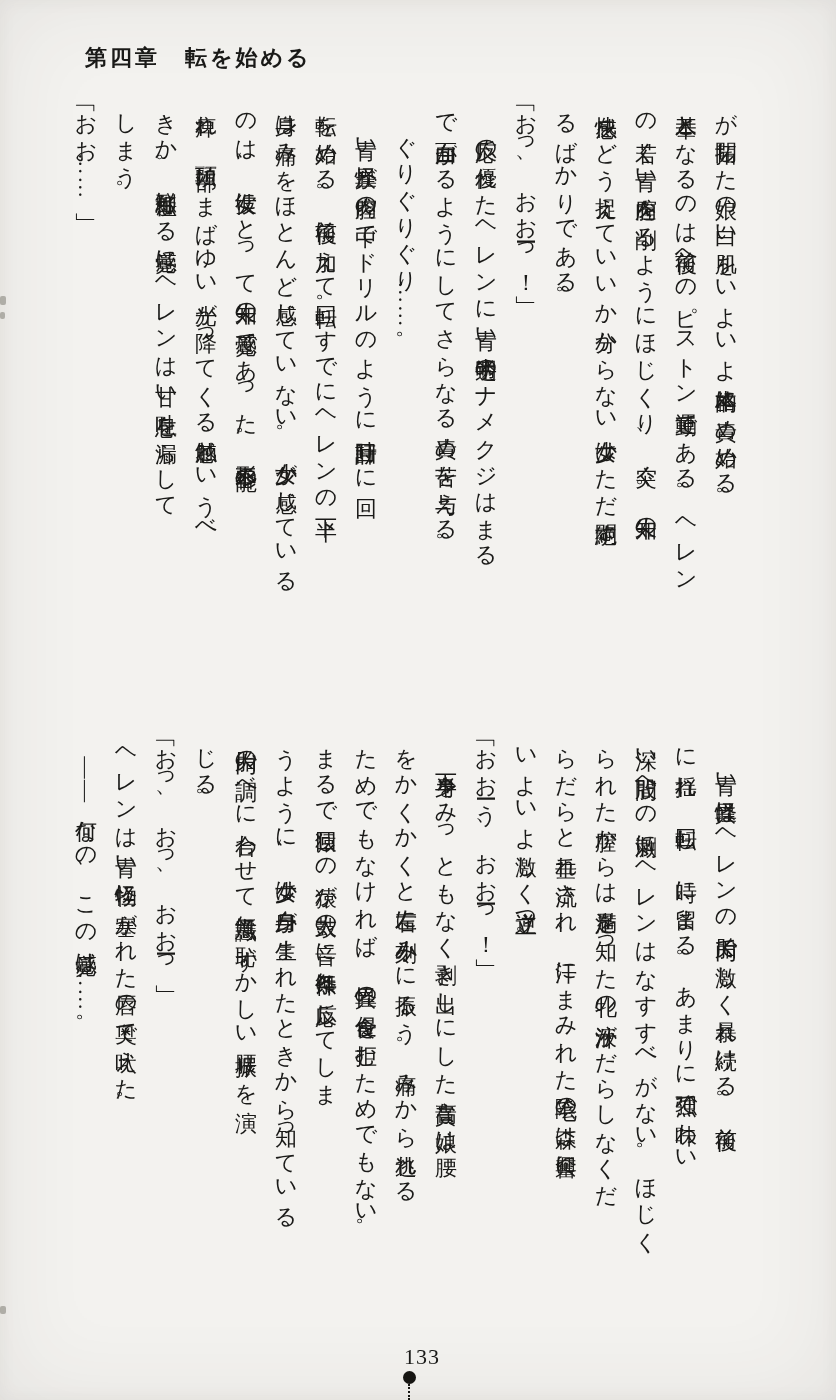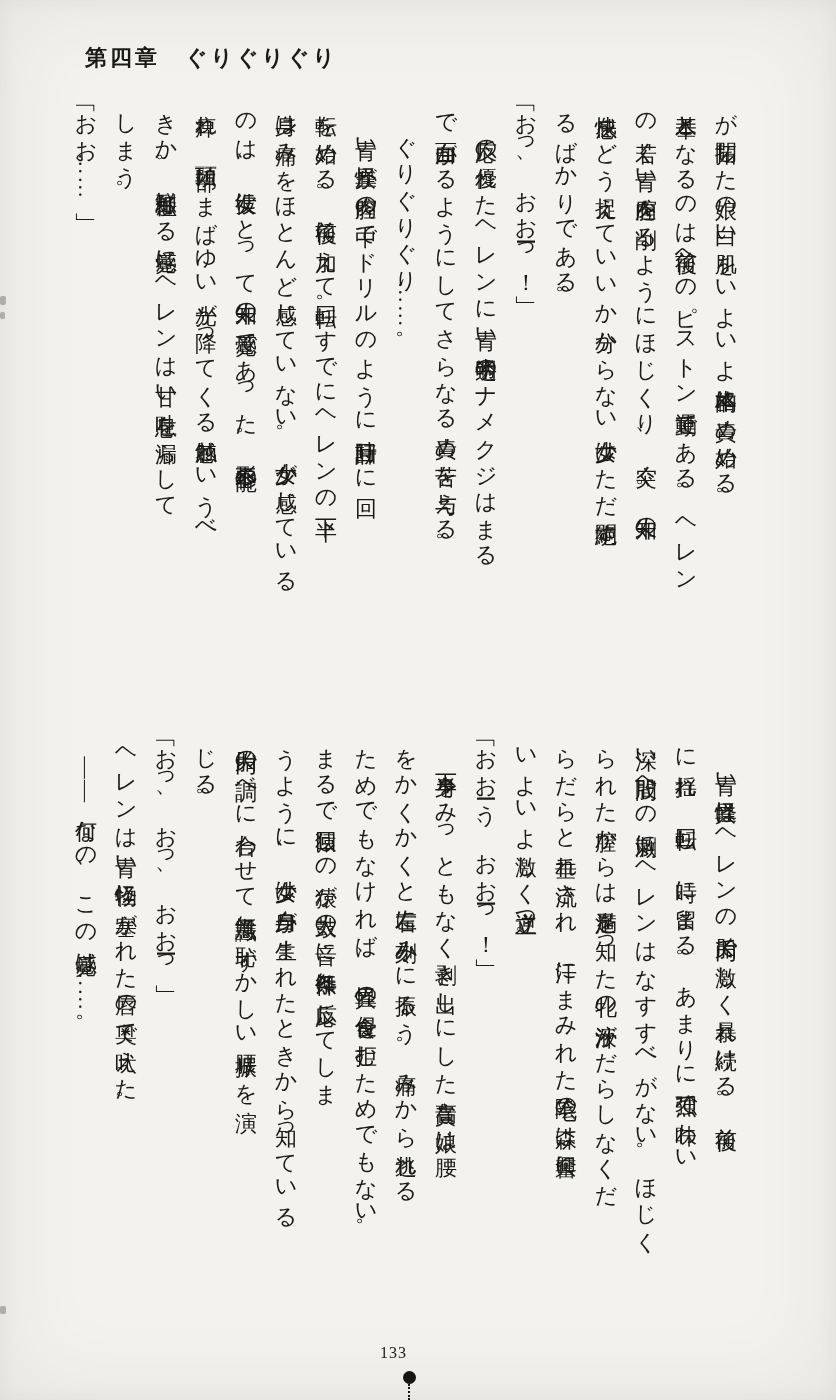--- a/index.html
+++ b/index.html
@@ -46,22 +46,22 @@
   .vcol {
     line-height: 40px;       
     white-space: nowrap;     
     height: 572px;
   }
   .page-number {
     position: absolute;
     left: 380px;
     top: 1344px;
     width: 60px;
-    text-align: left;
-    font-size: 16px;
+    text-align: right;
+    font-size: 22px;
     letter-spacing: 1px;
   }
   .ornament {
     position: absolute;
     left: 401px;
     top: 1371px;
     width: 16px;
     height: 29px;
   }
   .ornament-dot {
@@ -84,21 +84,21 @@
   }
   .artifact-1 { left: 0; top: 296px; width: 6px; height: 9px; }
   .artifact-2 { left: 0; top: 312px; width: 5px; height: 7px; }
   .artifact-3 { left: 0; top: 1306px; width: 6px; height: 8px; }
 </style>
 </head>
 <body>
 
 <div class="paper-vignette"></div>
 
-<div class="chapter-header">第四章　ぐりぐりぐり</div>
+<div class="chapter-header">第四章　転を始める</div>
 
 <div class="vblock vblock-top">
   <div class="vcol">が開拓した娘の白い肌をいよいよ本格的に責め始める。</div>
   <div class="vcol">基本となるのは前後へのピストン運動である。ヘレン</div>
   <div class="vcol">の若く青い膣肉を削るようにほじくり、突く。未知の</div>
   <div class="vcol">快感をどう捉えていいか分からない少女はただ悶絶す</div>
   <div class="vcol">るばかりである。</div>
   <div class="vcol">「おっ、おおーっ！」</div>
   <div class="vcol">　反応の優れたヘレンに青い半透明のナメクジはまる</div>
   <div class="vcol">で面白がるようにしてさらなる責め苦を与える。</div>

